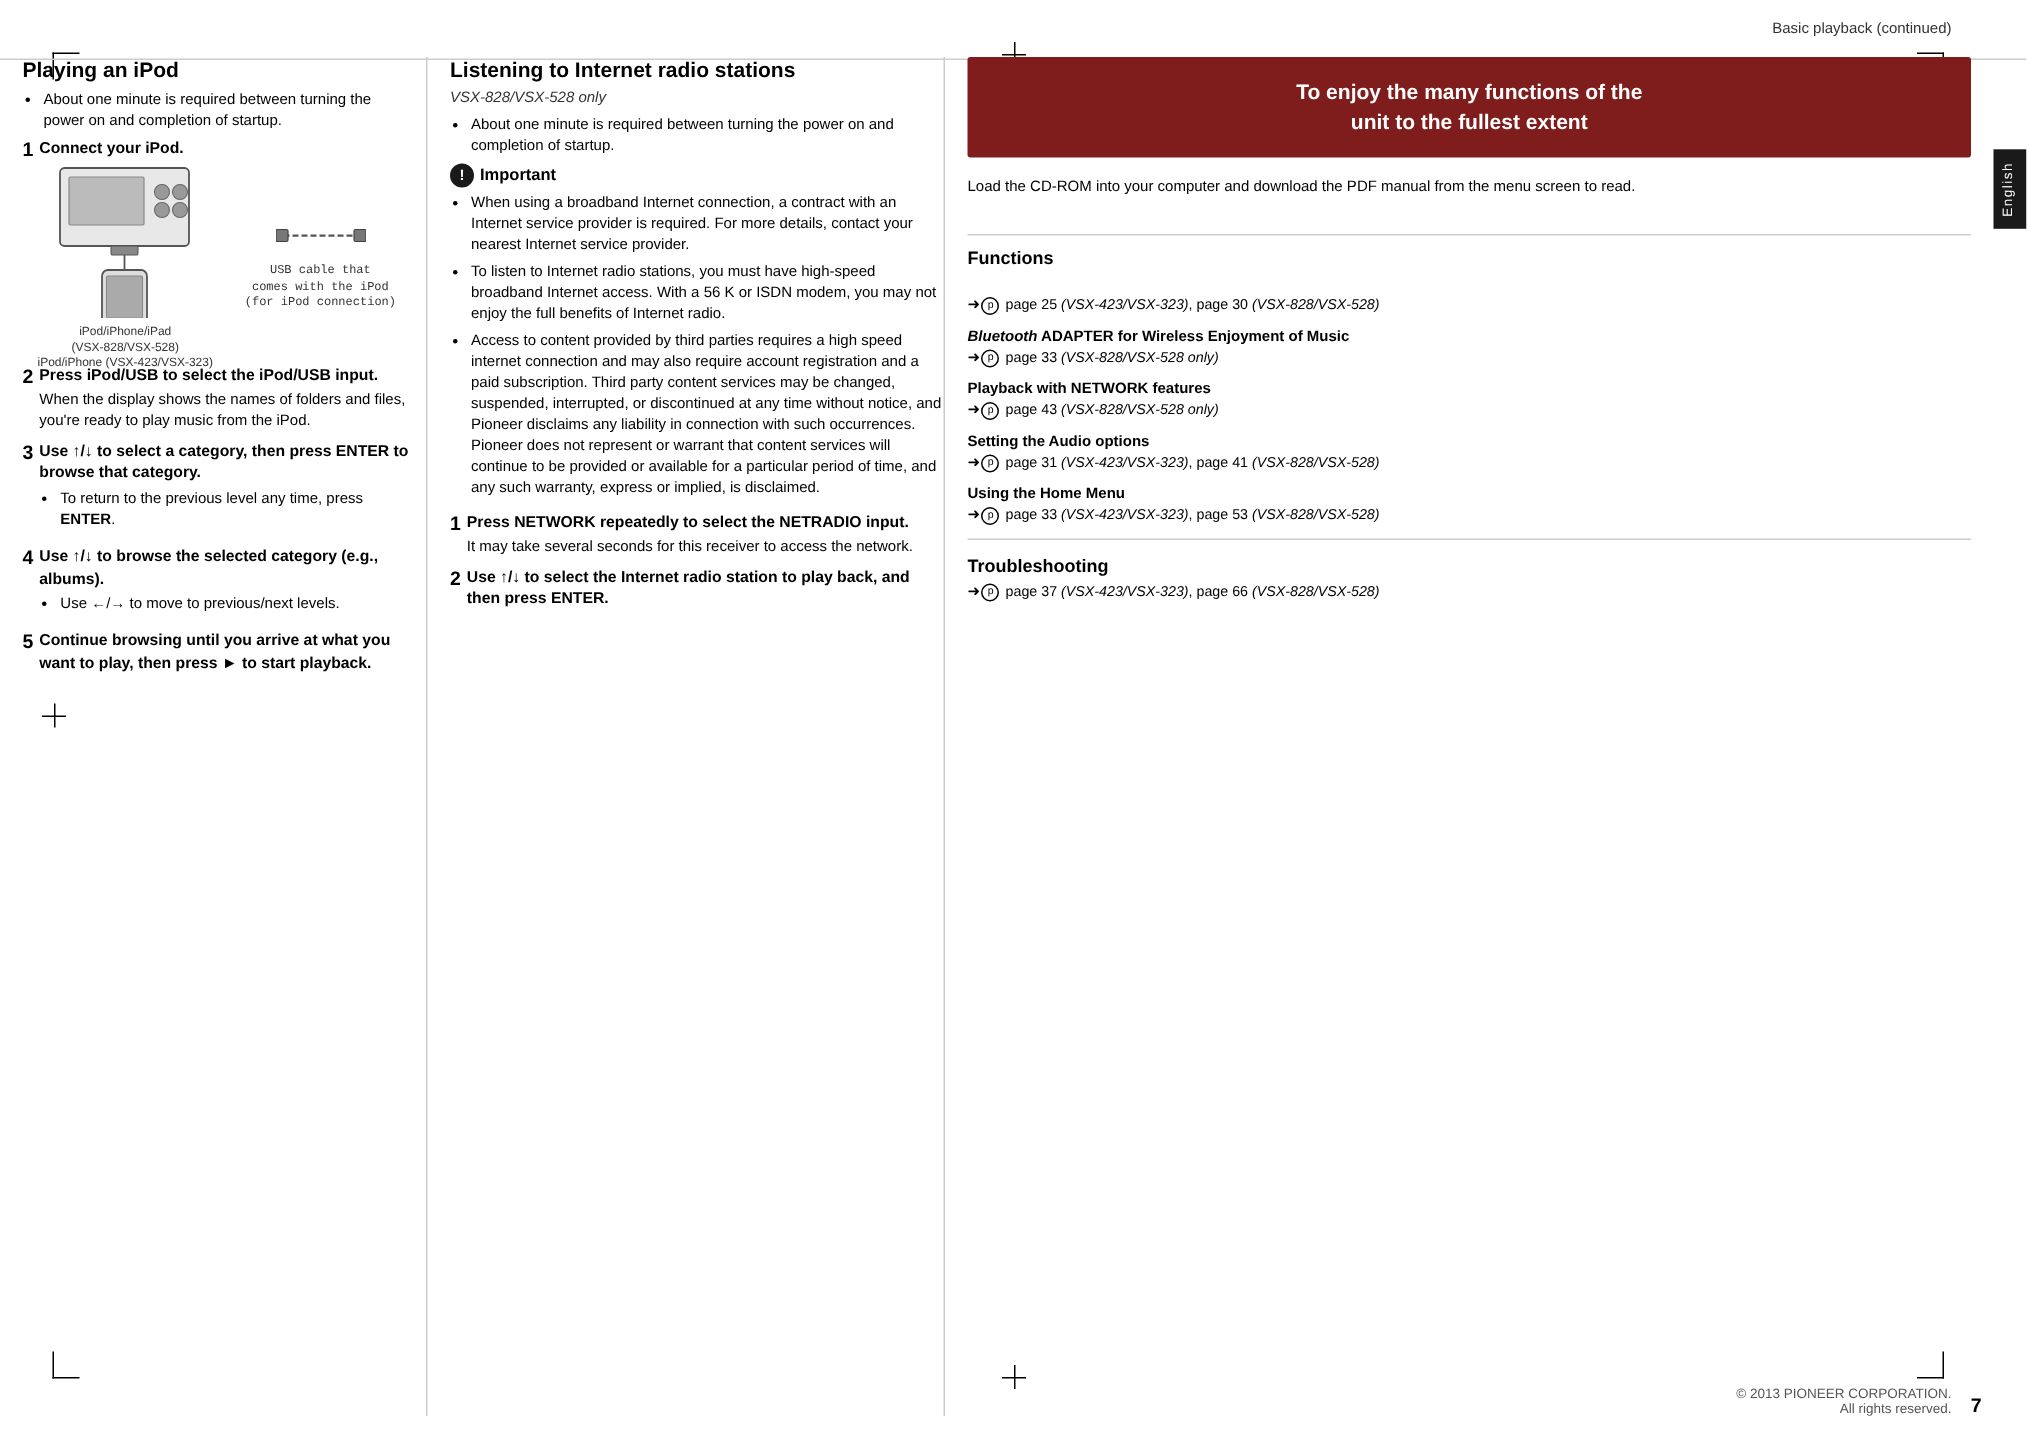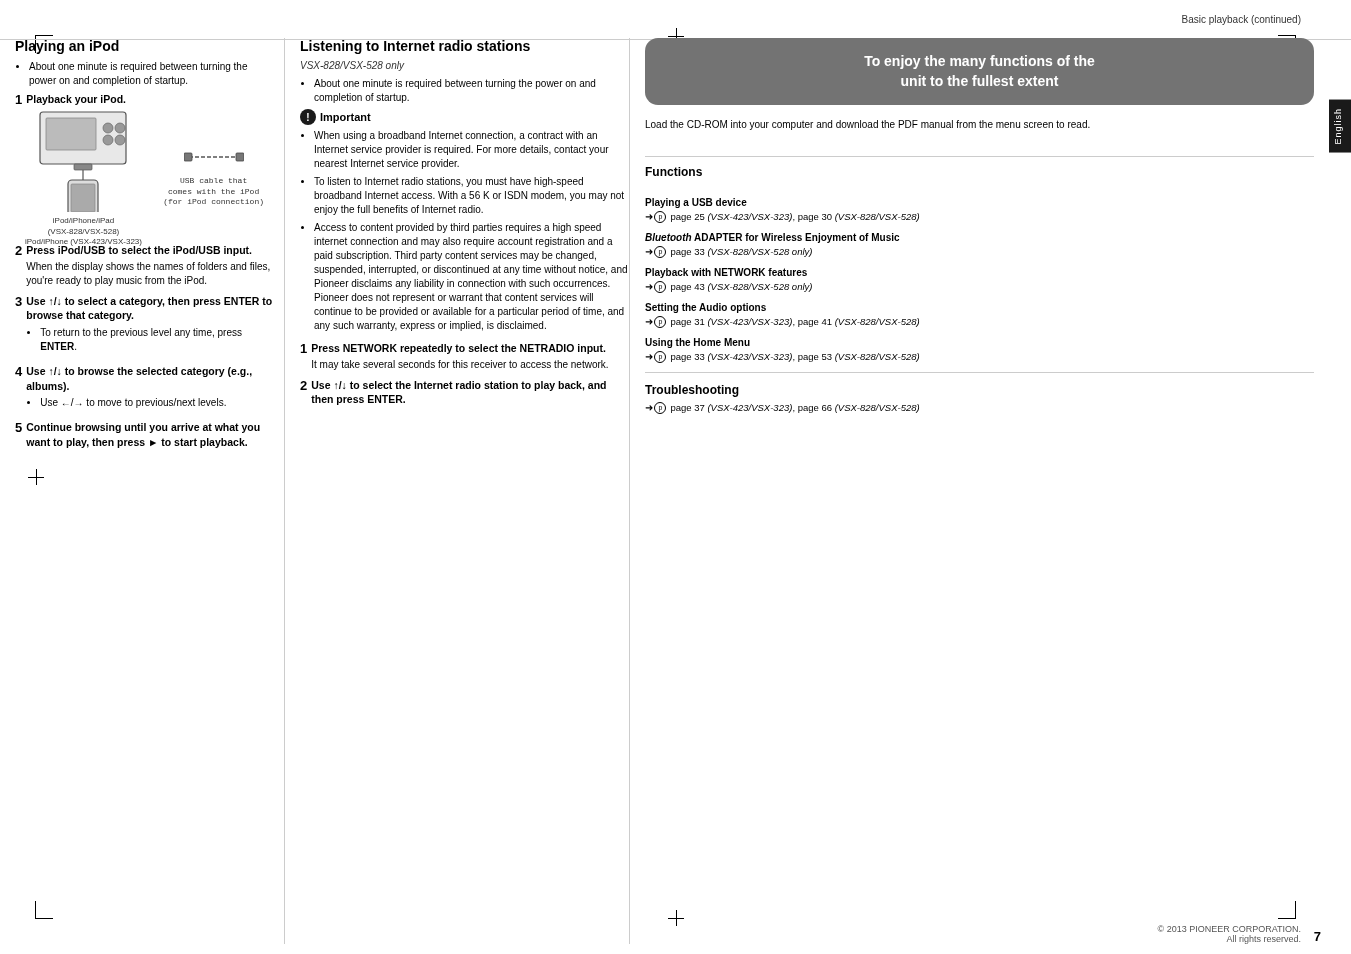--- a/index.html
+++ b/index.html
@@ -126,26 +126,26 @@
       border-radius: 50%;
       display: inline-flex;
       align-items: center;
       justify-content: center;
       font-size: 10px;
       font-weight: bold;
     }
 
     
     .highlight-box {
-      background: #737373;
+      background: #7f1d1d;
       color: #fff;
       padding: 14px 16px;
       text-align: center;
       margin-bottom: 12px;
-      border-radius: 13px;
+      border-radius: 2px;
     }
     .highlight-box-title {
       font-size: 14px;
       font-weight: bold;
       line-height: 1.4;
     }
 
     .load-instructions {
       font-size: 10px;
       line-height: 1.5;
@@ -336,21 +336,21 @@
   <div class="col-left">
     <div class="section-title">Playing an iPod</div>
 
     <ul class="bullet-list">
       <li>About one minute is required between turning the power on and completion of startup.</li>
     </ul>
 
     <div class="step-inline">
       <span class="step-num-bold">1</span>
       <div class="step-content">
-        <div class="step-head">Playback your iPod.</div>
+        <div class="step-head">Connect your iPod.</div>
       </div>
     </div>
 
     <div class="ipod-diagram">
       <div class="ipod-svg-container">
 
         <div style="display:flex;flex-direction:column;align-items:center;gap:4px;">
           <svg width="90" height="110" viewBox="0 0 90 110">
 
             <rect x="2" y="10" width="86" height="52" rx="3" ry="3" fill="#e8e8e8" stroke="#555" stroke-width="1.2"></rect>
@@ -466,21 +466,20 @@
       </div>
     </div>
 
     <div class="load-instructions">Load the CD-ROM into your computer and download the PDF manual from the menu screen to read.</div>
 
     <hr class="section-divider">
 
     <div class="functions-title">Functions</div>
 
     <div class="function-item">
-      <div class="function-item-title">Playing a USB device</div>
       <div class="function-ref">
         <span class="arrow-icon">
           <span style="font-size:10px;">➜</span>
           <span class="circle-arrow">p</span>
         </span>
         <span>page 25 <span class="italic">(VSX-423/VSX-323)</span>, page 30 <span class="italic">(VSX-828/VSX-528)</span></span>
       </div>
     </div>
 
     <div class="function-item">

